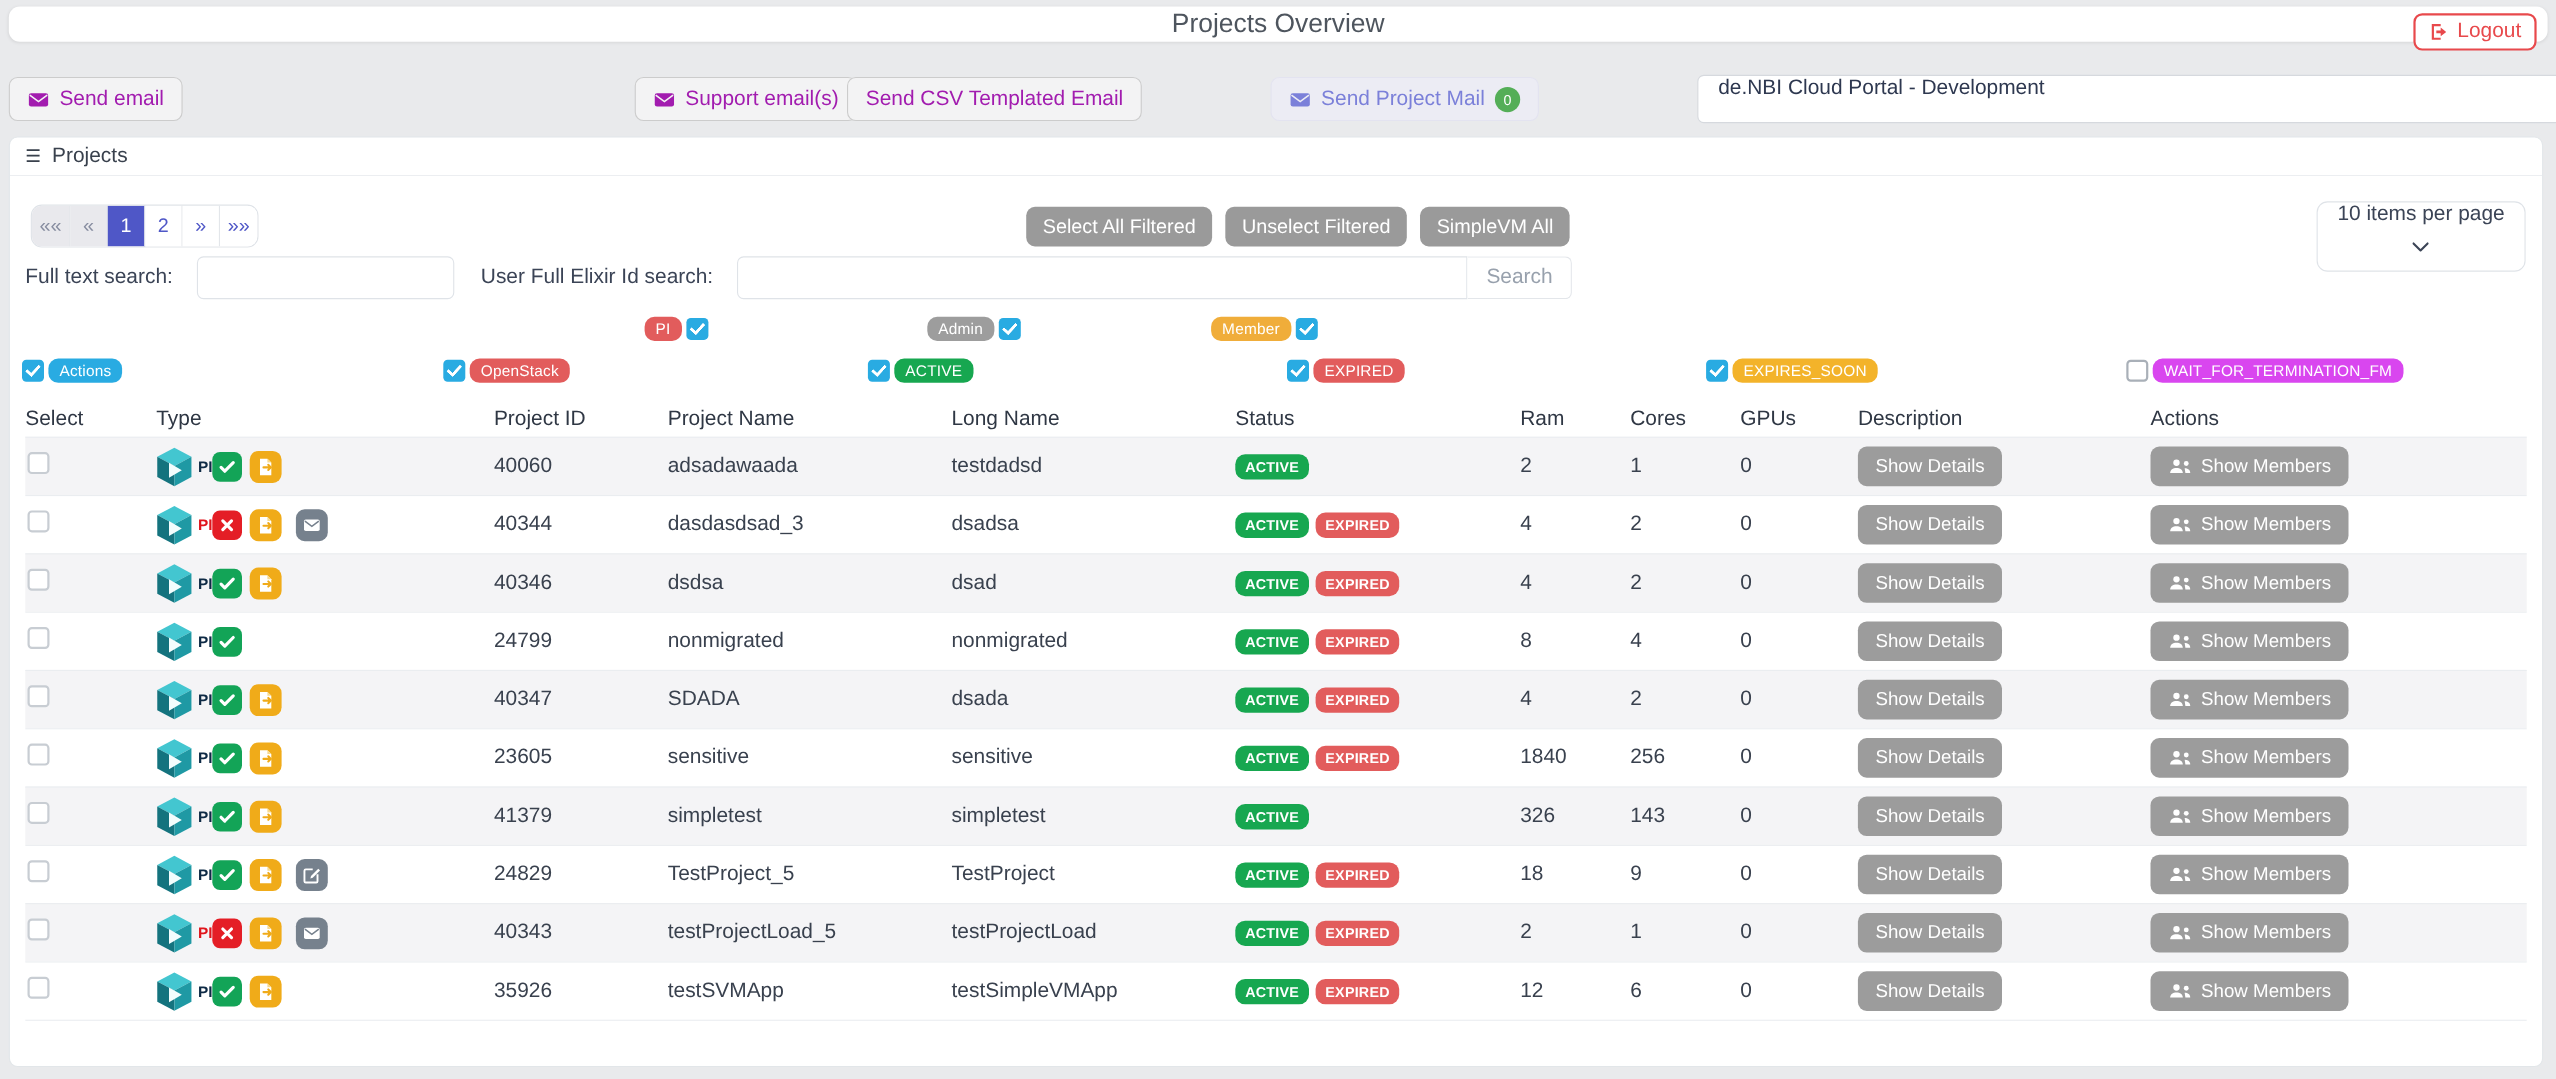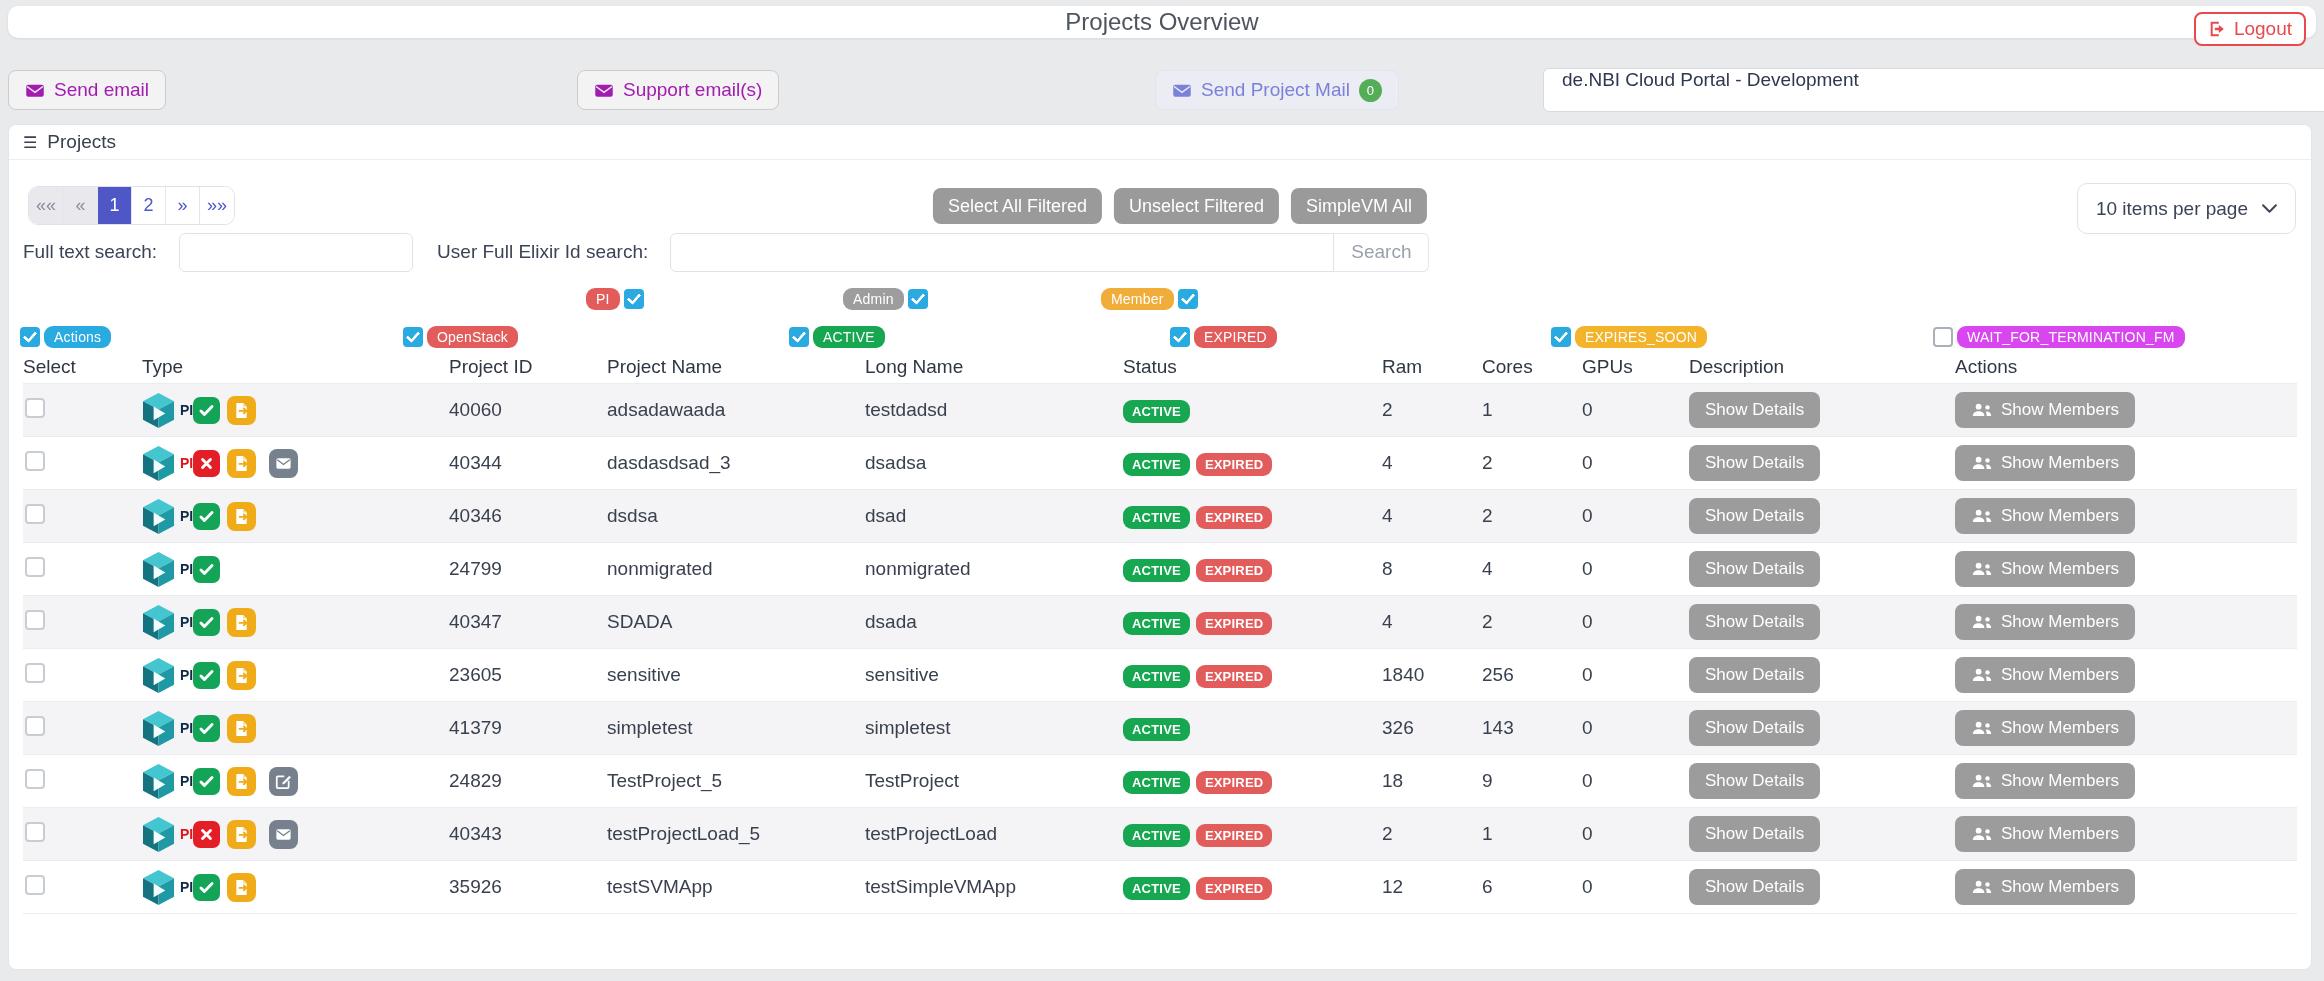--- a/index.html
+++ b/index.html
@@ -70,24 +70,24 @@
   .page-cell.active   { background:#4f57c7; color:#fff; }
   .bulk {
     position:absolute; left:calc(50% + 20px); transform:translateX(-50%); top:28px;
     display:flex; gap:12px;
   }
   .gbtn {
     background:#9a9a9a; color:#fff; border:none; border-radius:8px; height:36px;
     padding:0 15px; font-size:18px; cursor:pointer; font-family:inherit; white-space:nowrap;
   }
   .per-page {
-    position:absolute; right:1px; top:23px; height:51px;
+    position:absolute; right:1px; top:23px; height:64px;
     background:#fff; border:1px solid #dfe3e8; border-radius:10px;
     display:flex; align-items:center; gap:14px; padding:0 18px;
-    font-size:19px; color:#3b4456; cursor:pointer; font-family:inherit;
+    font-size:19px; color:#3b4456; cursor:pointer; font-family:inherit;flex-direction:column;
   }
   
   .row-b { display:flex; align-items:center; margin-top:20px; height:40px; }
   .row-b label { font-size:19px; color:#3b4456; }
   .txt-input {
     height:39px; border:1px solid #dfe3e8; border-radius:6px; background:#fff;
     font-size:19px; padding:0 12px; font-family:inherit; color:#39414e; outline:none;
   }
   #full-text-input { width:234px; margin-left:22px; }
   .lbl2 { margin-left:24px; }
@@ -106,21 +106,21 @@
     font-weight:500; letter-spacing:.2px; white-space:nowrap;
   }
   .cb { width:20px; height:20px; border-radius:4px; position:relative; display:inline-block; cursor:pointer; }
   .cb.checked { background:#29abe2; }
   .cb.checked::after {
     content:""; position:absolute; left:6px; top:2px; width:5px; height:10px;
     border:solid #fff; border-width:0 3px 3px 0; transform:rotate(42deg); border-radius:1px;
   }
   .cb.unchecked { background:#fff; border:2px solid #a9b0b8; }
   
-  .table { }
+  .table { margin-top:14px; }
   .thead, .trow {
     display:grid;
     grid-template-columns:119px 307px 158px 258px 258px 259px 100px 100px 107px 266px 1fr;
     align-items:center;
   }
   .thead { height:32px; font-size:19px; color:#2f3744; font-weight:500; }
   .rows  { border-bottom:1px solid #eaedf0; }
   .trow  { height:53px; border-top:1px solid #eaedf0; font-size:19px; color:#39414e; }
   .trow:nth-child(odd) { background:#f4f4f6; }
   .rcb {
@@ -172,20 +172,23 @@
         <path d="M2.5 5.2l9.5 7 9.5-7" fill="none" stroke="#f3f3f4" stroke-width="1.8"></path>
       </svg>
     <span>Send email</span>
   </button>
   <button class="tbtn" id="btn-support">
     <svg width="20" height="17" viewBox="0 0 24 20" fill="currentColor">
         <rect x="1.5" y="3" width="21" height="14.5" rx="2.5"></rect>
         <path d="M2.5 5.2l9.5 7 9.5-7" fill="none" stroke="#f3f3f4" stroke-width="1.8"></path>
       </svg>
     <span>Support email(s)</span>
+  </button>
+  <button class="tbtn" id="btn-csv">
+    <span>Send CSV Templated Email</span>
   </button>
   <button class="tbtn" id="btn-project-mail">
     <svg width="20" height="17" viewBox="0 0 24 20" fill="currentColor">
         <rect x="1.5" y="3" width="21" height="14.5" rx="2.5"></rect>
         <path d="M2.5 5.2l9.5 7 9.5-7" fill="none" stroke="#ececf4" stroke-width="1.8"></path>
       </svg>
     <span>Send Project Mail</span>
     <span class="badge-count">0</span>
   </button>
   <div class="portal-select">

